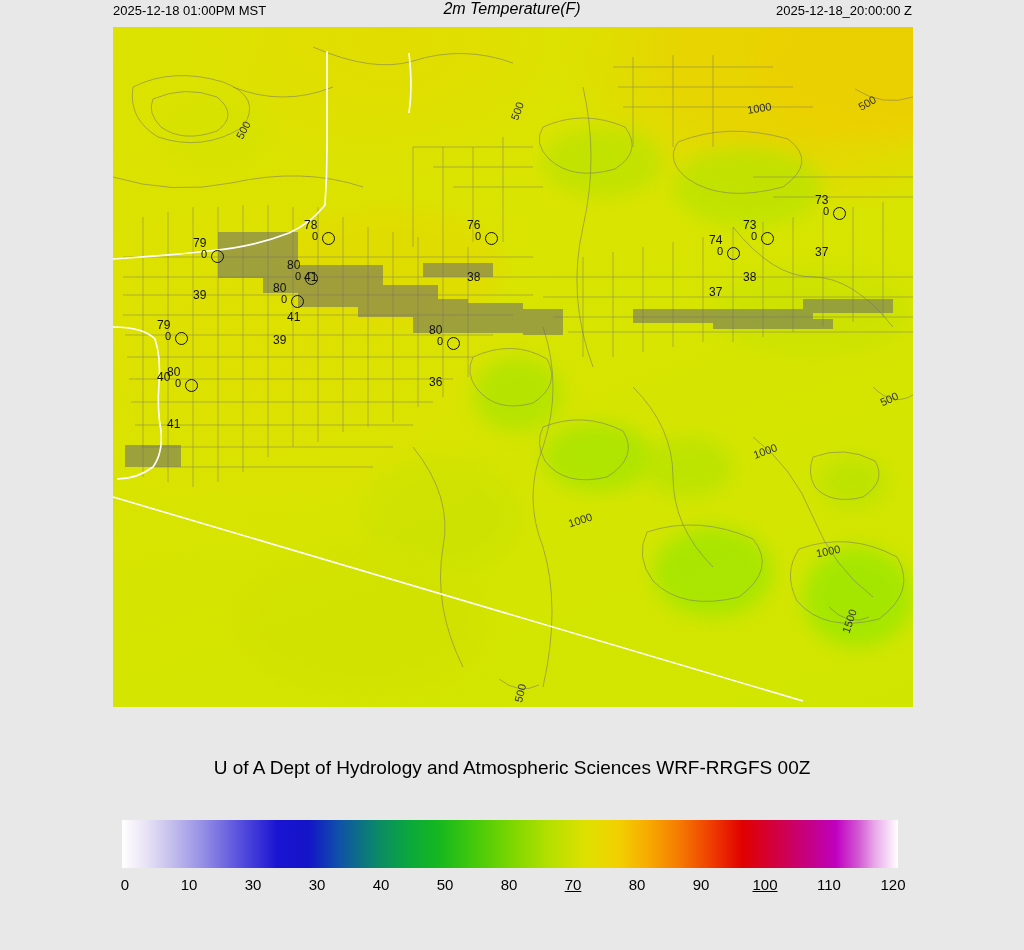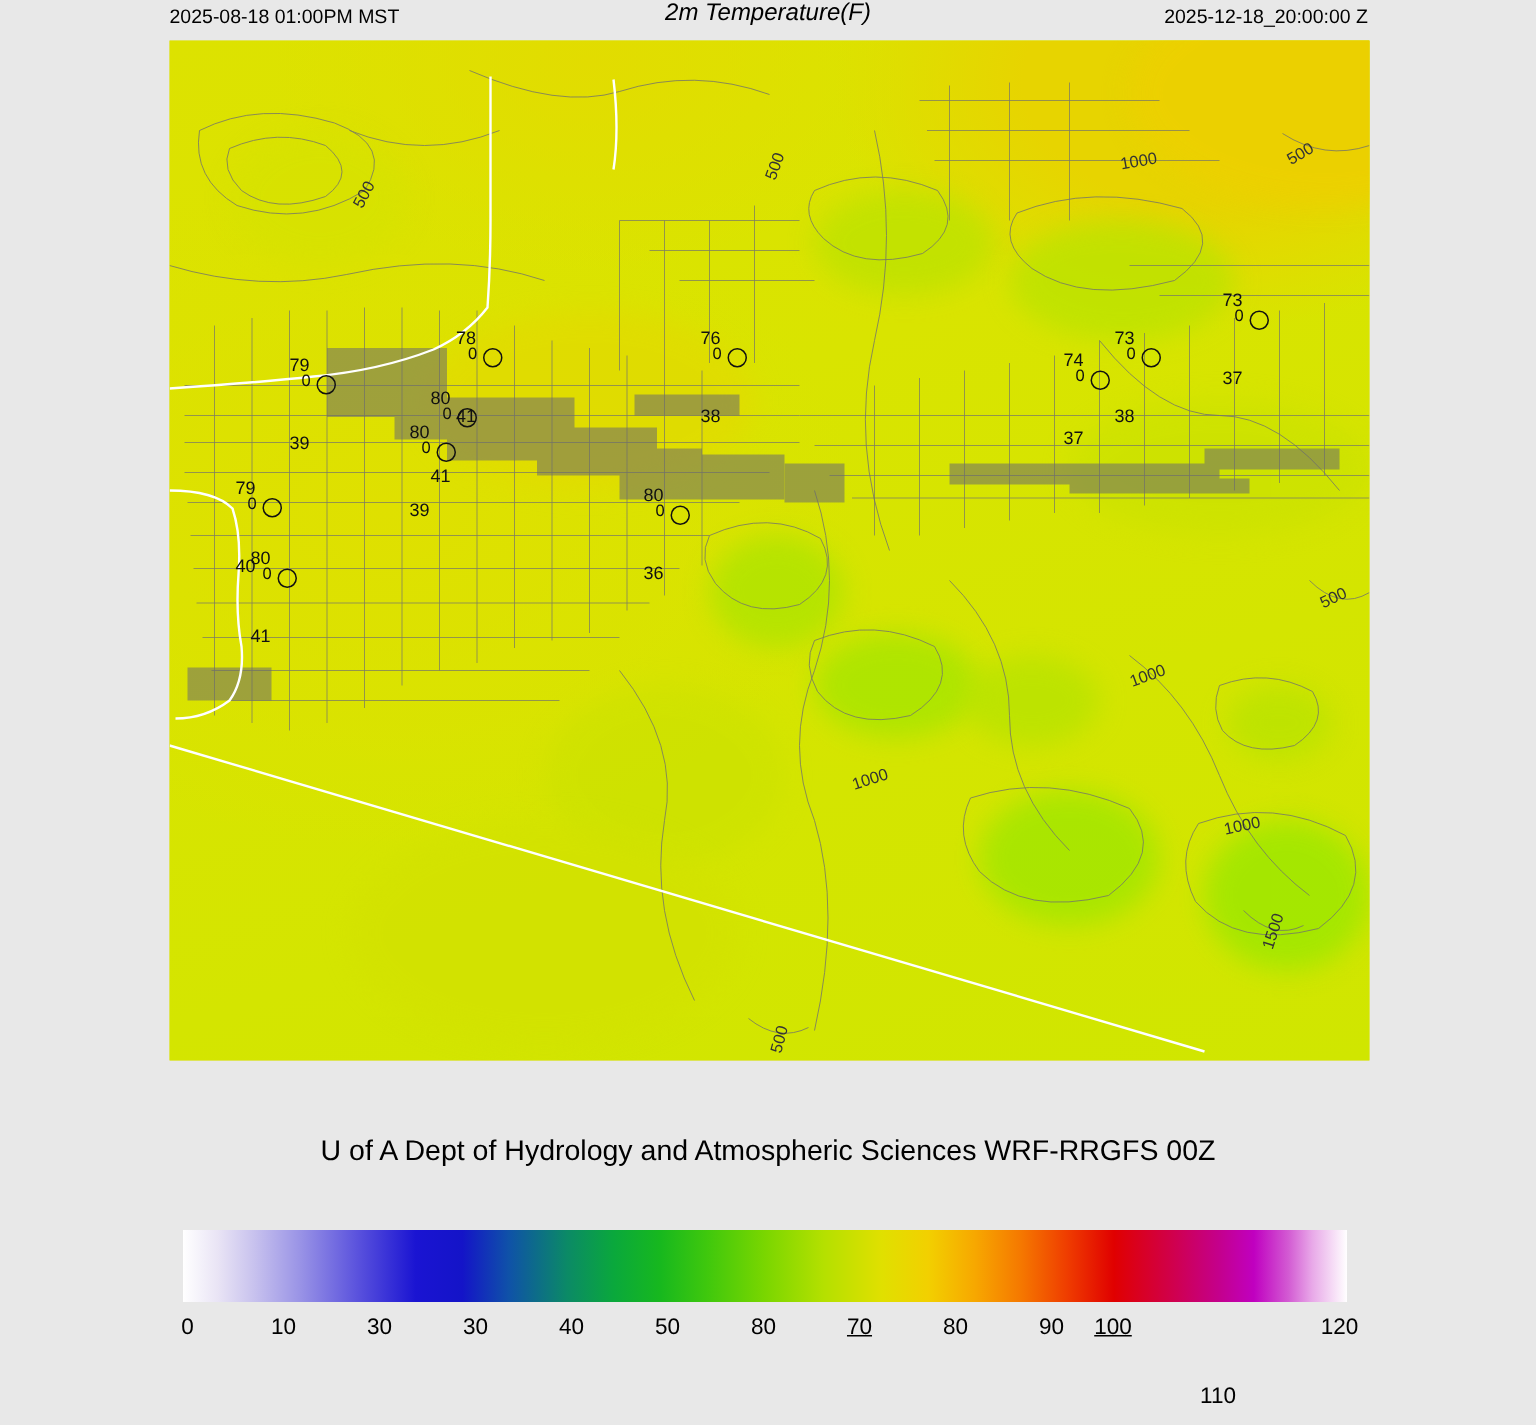--- a/index.html
+++ b/index.html
@@ -184,21 +184,21 @@
     position: absolute;
     font-size: 15px;
     transform: translateX(-50%);
     top: 0;
   }
 </style>
 </head>
 <body>
 
 <div class="header">
-  <div class="hdr-left">2025-08-18 01:00PM MST</div>
+  <div class="hdr-left">2025-12-18 01:00PM MST</div>
   <div class="hdr-center">2m Temperature(F)</div>
   <div class="hdr-right">2025-12-18_20:00:00 Z</div>
 </div>
 
 <div class="map-panel">
   <div class="map-inner">
 
     <div class="field-base"></div>
 
     <div class="blob y1"></div>
@@ -412,16 +412,16 @@
   <div class="cb-tick" style="left:125px;">0</div>
   <div class="cb-tick" style="left:189px;">10</div>
   <div class="cb-tick" style="left:253px;">30</div>
   <div class="cb-tick" style="left:317px;">30</div>
   <div class="cb-tick" style="left:381px;">40</div>
   <div class="cb-tick" style="left:445px;">50</div>
   <div class="cb-tick" style="left:509px;">80</div>
   <div class="cb-tick" style="left:573px;text-decoration:underline;">70</div>
   <div class="cb-tick" style="left:637px;">80</div>
   <div class="cb-tick" style="left:701px;">90</div>
-  <div class="cb-tick" style="left:742px;text-decoration:underline;">100</div>
-  <div class="cb-tick" style="left:812px;margin-top:46px;">110</div>
+  <div class="cb-tick" style="left:765px;text-decoration:underline;">100</div>
+  <div class="cb-tick" style="left:829px;">110</div>
   <div class="cb-tick" style="left:893px;">120</div>
 </div>
 
 </body></html>

